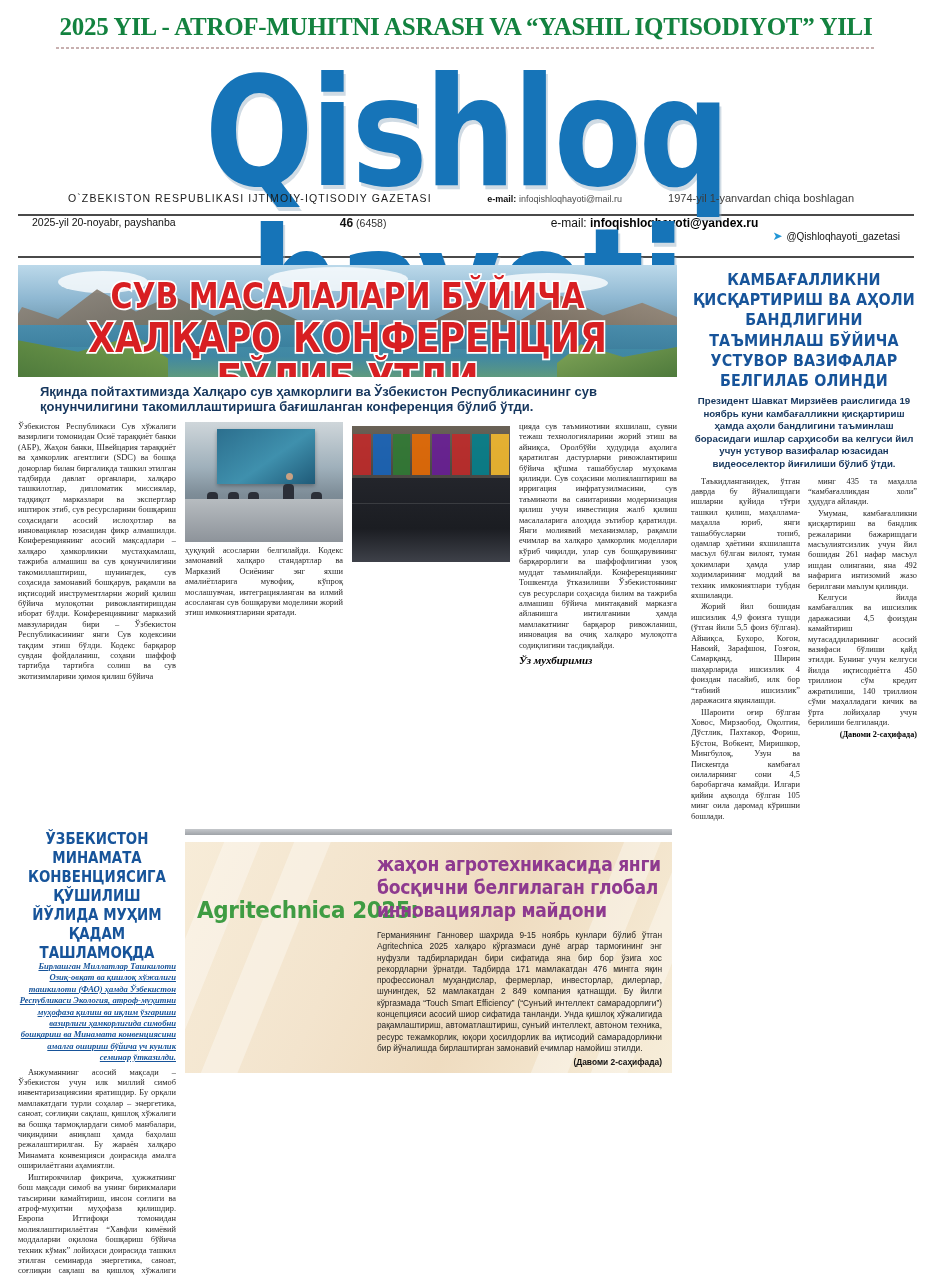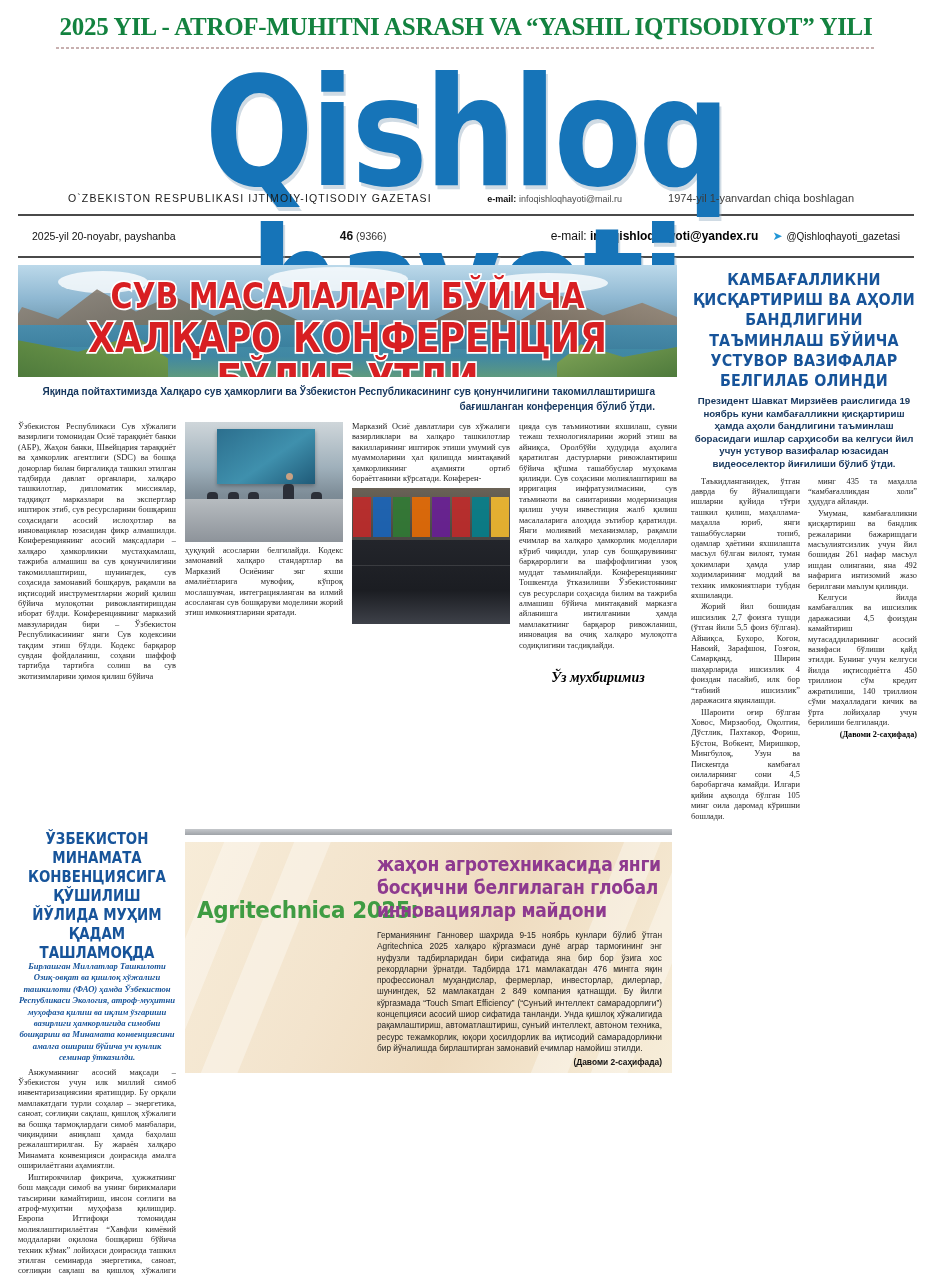--- a/index.html
+++ b/index.html
@@ -83,21 +83,20 @@
     font-size: 11px;
     color: #3b3b3b;
     white-space: nowrap;
     margin-right: 10px;
   }
 
   
   .inforule-top { height: 2px; background: #4a4a4a; margin-top: 26px; }
   .infobar {
     display: flex;
-    align-items: center;
     height: 40px;
     padding: 0 14px;
     font-family: "Liberation Sans", sans-serif;
     font-size: 10.5px;
     color: #111;
   }
   .infobar .date { white-space: nowrap; }
   .infobar .issue {
     margin-left: auto; margin-right: auto;
     white-space: nowrap;
@@ -176,23 +175,23 @@
     color: #d81f22;
     -webkit-text-stroke: 3px #ffffff;
     paint-order: stroke fill;
     line-height: 1.0;
   }
   .hero-l1 { font-size: 30px; letter-spacing: 0px; transform: scaleY(1.16); display:block; }
   .hero-l2 { font-size: 35px; letter-spacing: 0px; transform: scaleY(1.16); display:block; margin-top: 13px;}
   .hero-lede {
     font-family: "Liberation Sans", sans-serif;
     font-weight: bold;
-    font-size: 10px;
+    font-size: 13px;
     line-height: 15px;
-    text-align: right;
+    text-align: left;
     color: #15365d;
     padding: 7px 22px 0 22px;
   }
 
   
   .art4 {
     display: flex;
     gap: 9px;
     margin-top: 8px;
   }
@@ -200,25 +199,25 @@
   .body-txt {
     font-family: "Liberation Serif", serif;
     font-size: 8.4px;
     line-height: 10.4px;
     text-align: justify;
     color: #262626;
     hyphens: auto;
   }
   .body-txt p { text-indent: 10px; margin-bottom: 1px; }
   .byline {
-    text-align: center;
-    font-weight: bold;
-    font-size: 14px;
+    text-align: left;
+    font-weight: bold;
+    font-size: 11px;
     font-style: italic;
-    margin-top: 19px;
+    margin-top: 3px;
   }
 
   .photo {
     position: relative;
     overflow: hidden;
     margin-bottom: 4px;
     background: #6a6f74;
   }
   .photo.conf1 { height: 120px; background: linear-gradient(to bottom, #cfd6da 0%, #9fb0bb 38%, #7e8d98 60%, #5e6a74 100%); }
   .photo.conf1::before {
@@ -294,22 +293,23 @@
     transform: scaleY(1.12);
     transform-origin: top center;
   }
   .mina-lede {
     font-family: "Liberation Serif", serif;
     font-style: italic;
     font-weight: bold;
     font-size: 8.6px;
     line-height: 11.4px;
     color: #17549a;
-    text-align: center;
+    text-align: right;
     margin-top: 13px;
+    text-decoration: underline;
   }
   .mina-body { margin-top: 4px; }
 
   
   .agri-wrap { width: 487px; margin-left: 9px; }
   .agri-rule { height: 6px; background: linear-gradient(to bottom,#c4c7cb,#9fa3a8); }
   .agri-box {
     position: relative;
     height: 231px;
     margin-top: 7px;
@@ -398,21 +398,21 @@
     <div class="masthead-sub">
       <span class="mh-gazeta">O`ZBEKISTON  RESPUBLIKASI  IJTIMOIY-IQTISODIY  GAZETASI</span>
       <span class="mh-mail"><b>e-mail:</b> <span>infoqishloqhayoti@mail.ru</span></span>
       <span class="mh-since">1974-yil 1-yanvardan chiqa boshlagan</span>
     </div>
   </div>
 
   <div class="inforule-top"></div>
   <div class="infobar">
     <span class="date">2025-yil 20-noyabr, payshanba</span>
-    <span class="issue"><b>46</b> <span>(9366)</span></span>
+    <span class="issue"><b>46</b> <span>(6458)</span></span>
     <span class="mail2"><span>e-mail:</span> <b>infoqishloqhayoti@yandex.ru</b></span>
     <span class="tg">
       <span class="tg-icon">➤</span>
       <span>@Qishloqhayoti_gazetasi</span>
     </span>
   </div>
   <div class="inforule-bot"></div>
 
   <div class="main-grid">
 
@@ -445,21 +445,20 @@
             <div class="ph-head" style="left:64%;bottom:52%;"></div>
             <div class="ph-fig" style="left:14%;"></div>
             <div class="ph-fig" style="left:27%;"></div>
             <div class="ph-fig" style="left:40%;"></div>
             <div class="ph-fig" style="left:80%;"></div>
           </div>
           <div class="body-txt">ҳуқуқий асосларни белгилайди. Кодекс замонавий халқаро стандартлар ва Марказий Осиёнинг энг яхши амалиётларига мувофиқ, кўпроқ мослашувчан, интеграцияланган ва илмий асосланган сув бошқаруви моделини жорий этиш имкониятларини яратади.</div>
         </div>
 
         <div class="col">
-          <div class="body-txt">Марказий Осиё давлатлари сув хўжалиги вазирликлари ва халқаро ташкилотлар вакилларининг иштирок этиши умумий сув муаммоларини ҳал қилишда минтақавий ҳамкорликнинг аҳамияти ортиб бораётганини кўрсатади. Конферен-</div>
           <div class="photo conf2" style="margin-top:4px;">
             <div class="flags">
               <i style="background:#c62828"></i>
                 <i style="background:#1565c0"></i>
               <i style="background:#2e7d32"></i>
                 <i style="background:#ef6c00"></i>
               <i style="background:#6a1b9a"></i>
                 <i style="background:#c62828"></i>
               <i style="background:#00838f"></i>
                 <i style="background:#fbc02d"></i>
@@ -477,21 +476,21 @@
 
     <div class="vsep"></div>
 
     <div class="right-zone">
       <div class="side-title">КАМБАҒАЛЛИКНИ ҚИСҚАРТИРИШ ВА АҲОЛИ БАНДЛИГИНИ ТАЪМИНЛАШ БЎЙИЧА УСТУВОР ВАЗИФАЛАР  БЕЛГИЛАБ  ОЛИНДИ</div>
       <div class="side-lede">Президент Шавкат Мирзиёев раислигида 19 ноябрь куни камбағалликни қисқартириш ҳамда аҳоли бандлигини таъминлаш борасидаги ишлар сарҳисоби ва келгуси йил учун устувор вазифалар юзасидан видеоселектор йиғилиши бўлиб ўтди.</div>
       <div class="side-cols">
         <div class="c">
           <div class="body-txt">
               <p>Таъкидланганидек, ўтган даврда бу йўналишдаги ишларни қуйида тўғри ташкил қилиш, маҳаллама-маҳалла юриб, янги ташаббусларни топиб, одамлар ҳаётини яхшилашта масъул бўлган вилоят, туман ҳокимлари ҳамда улар ходимларининг моддий ва техник имкониятлари тубдан яхшиланди.</p>
-              <p>Жорий йил бошидан ишсизлик 2,7 фоизга тушди (ўтган йили 5,5 фоиз бўлган). Айниқса, Бухоро, Когон, Навоий, Зарафшон, Гозғон, Самарқанд, Ширин шаҳарларида ишсизлик 4 фоиздан пасайиб, илк бор “табиий ишсизлик” даражасига яқинлашди.</p>
+              <p>Жорий йил бошидан ишсизлик 4,9 фоизга тушди (ўтган йили 5,5 фоиз бўлган). Айниқса, Бухоро, Когон, Навоий, Зарафшон, Гозғон, Самарқанд, Ширин шаҳарларида ишсизлик 4 фоиздан пасайиб, илк бор “табиий ишсизлик” даражасига яқинлашди.</p>
               <p>Шароити оғир бўлган Ховос, Мирзаобод, Оқолтин, Дўстлик, Пахтакор, Фориш, Бўстон, Вобкент, Миришкор, Мингбулоқ, Узун ва Пискентда камбағал оилаларнинг сони 4,5 баробаргача камайди. Илгари қийин аҳволда бўлган 105 минг оила даромад кўришни бошлади.</p>
             </div>
         </div>
         <div class="c">
           <div class="body-txt">
               <p>минг 435 та маҳалла “камбағалликдан холи” ҳудудга айланди.</p>
               <p>Умуман, камбағалликни қисқартириш ва бандлик режаларини бажаришдаги масъулиятсизлик учун йил бошидан 261 нафар масъул ишдан олингани, яна 492 нафарига интизомий жазо берилгани маълум қилинди.</p>
               <p>Келгуси йилда камбағаллик ва ишсизлик даражасини 4,5 фоиздан камайтириш мутасаддиларининг асосий вазифаси бўлиши қайд этилди. Бунинг учун келгуси йилда иқтисодиётга 450 триллион сўм кредит ажратилиши, 140 триллион сўми маҳалладаги кичик ва ўрта лойиҳалар учун берилиши белгиланди.</p>
             </div>
           <div class="cont-note">(Давоми 2-саҳифада)</div>

